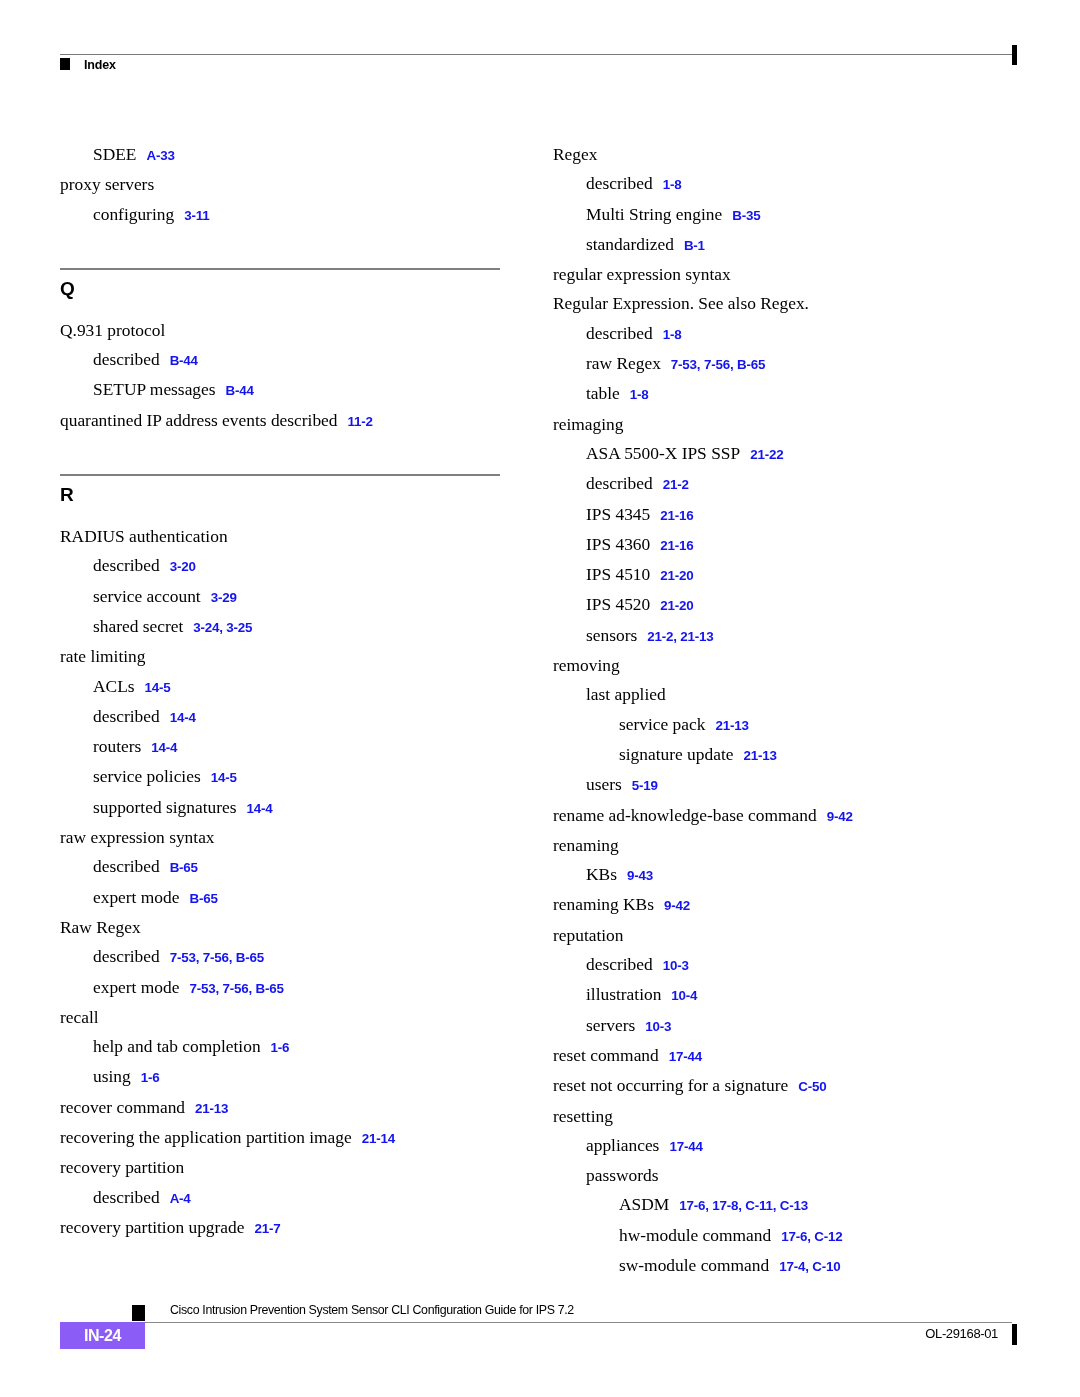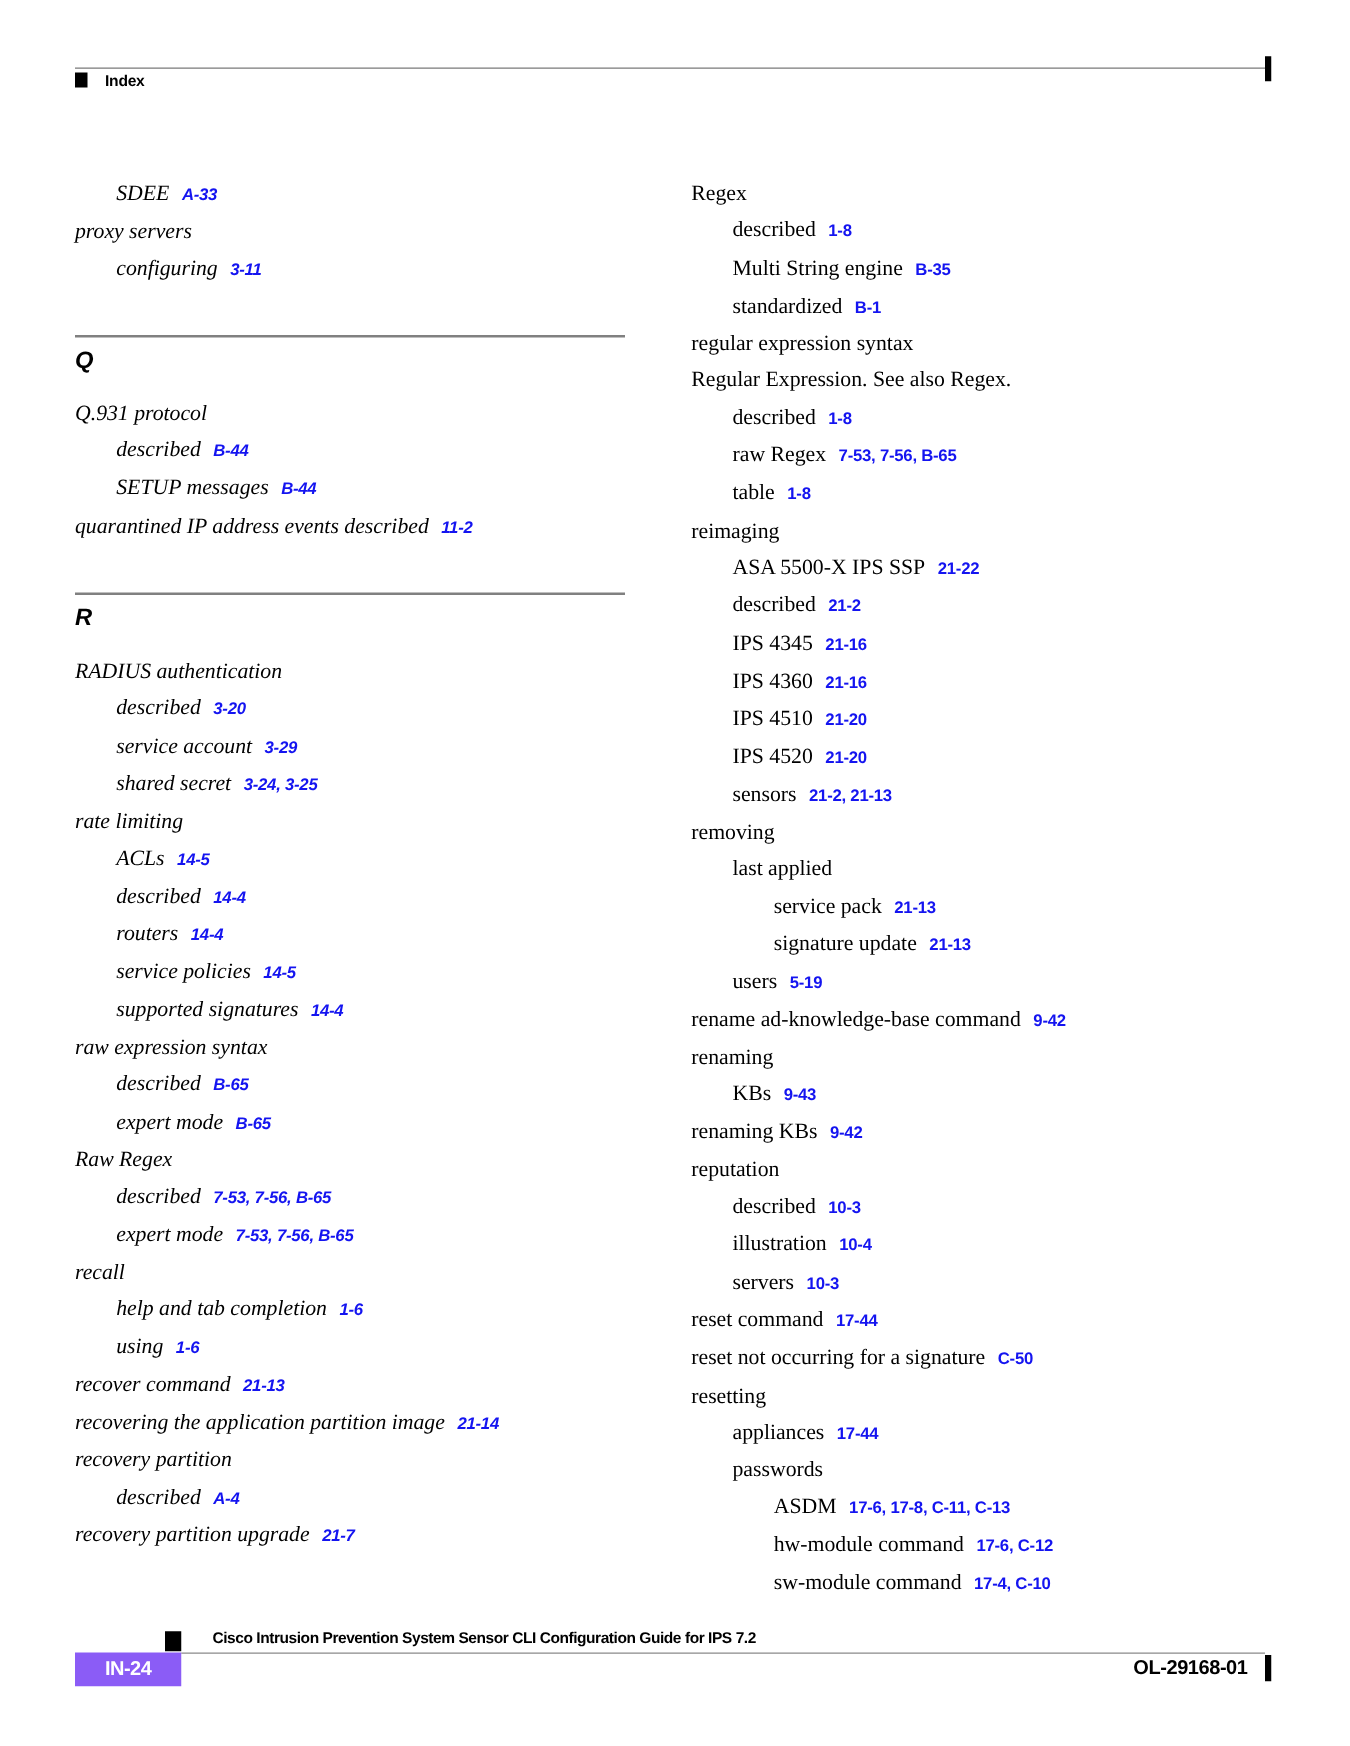--- a/index.html
+++ b/index.html
@@ -66,21 +66,21 @@
     position: absolute;
     left: 0;
     top: 140px;
     width: 1080px;
   }
   .col {
     position: absolute;
     top: 0;
     width: 440px;
   }
-  .col-left  { left: 60px; font-style: italic; }
+  .col-left  { left: 60px; }
   .col-right { left: 553px; }
 
   .section-sep {
     width: 440px;
     height: 2px;
     background: #808080;
     margin: 14px 0 0 0;
   }
   .section-letter {
     font-family: "Liberation Sans", "DejaVu Sans", sans-serif;
@@ -129,21 +129,21 @@
     top: 2px;
     width: 13px;
     height: 16px;
     background: #000000;
   }
   .footer-guide {
     position: absolute;
     left: 110px;
     top: 0px;
     font-family: "Liberation Sans", "DejaVu Sans", sans-serif;
-    font-weight: bold;
+    font-weight: normal;
     font-size: 12.4px;
     letter-spacing: -0.35px;
     white-space: nowrap;
   }
   .footer-rule {
     position: absolute;
     left: 85px;
     top: 19px;
     width: 867px;
     height: 1px;
@@ -171,22 +171,22 @@
     letter-spacing: -0.4px;
     display: flex;
     align-items: center;
     justify-content: center;
   }
   .footer-docid {
     position: absolute;
     right: 22px;
     top: 23px;
     font-family: "Liberation Sans", "DejaVu Sans", sans-serif;
-    font-weight: bold;
-    font-size: 16px;
+    font-weight: normal;
+    font-size: 13px;
     letter-spacing: -0.35px;
   }
 </style>
 </head>
 <body>
 
 <div class="page-header">
   <div class="header-rule"></div>
   <div class="header-tick"></div>
   <div class="header-label-row">

